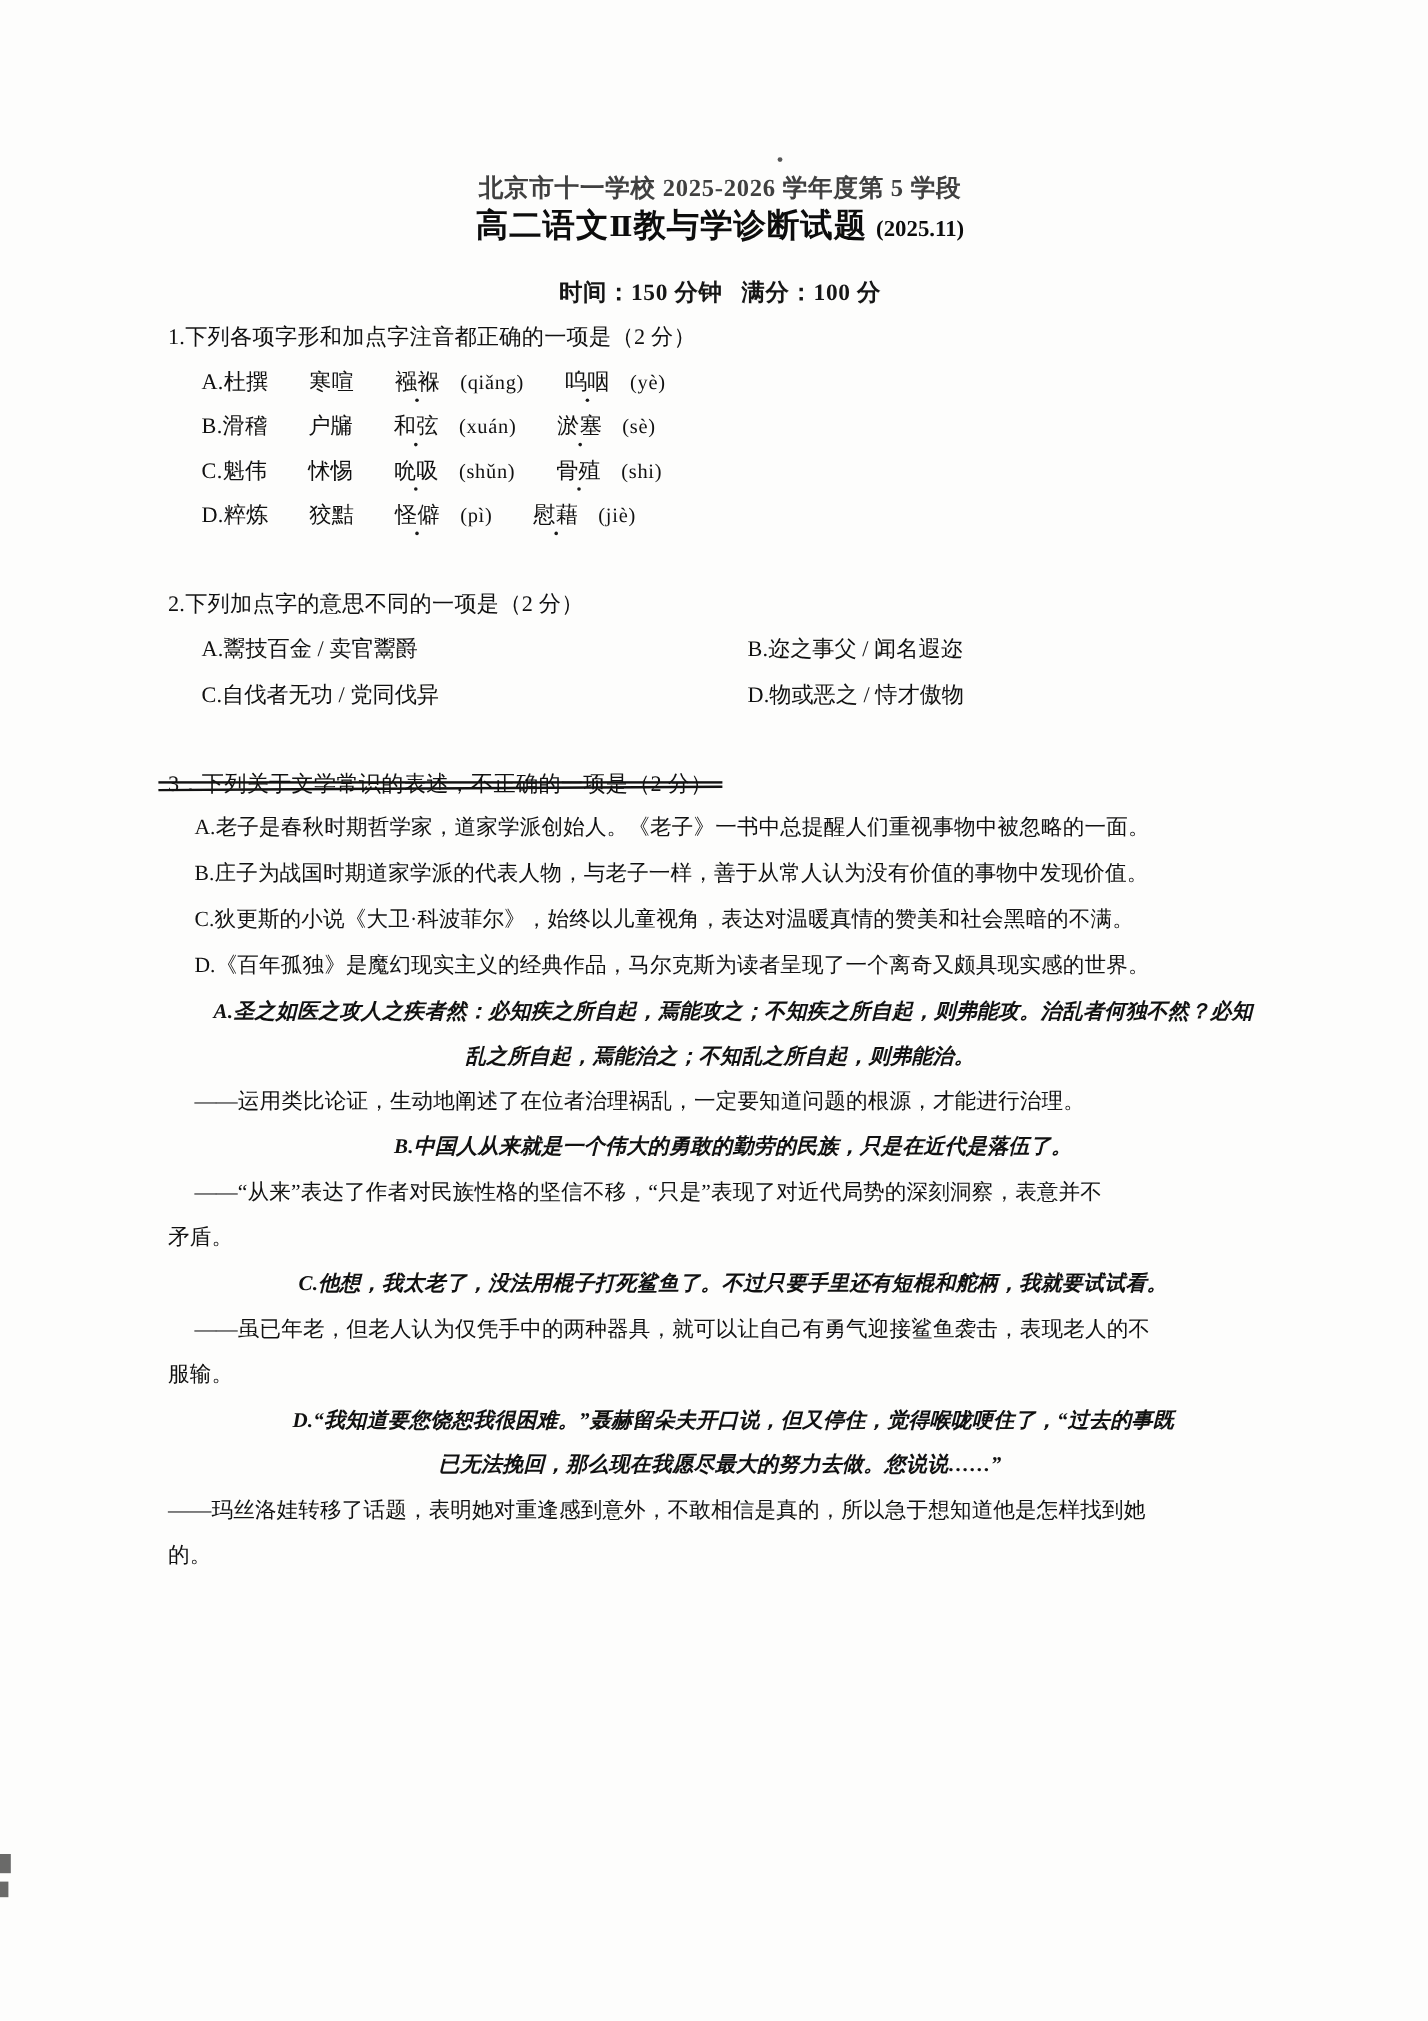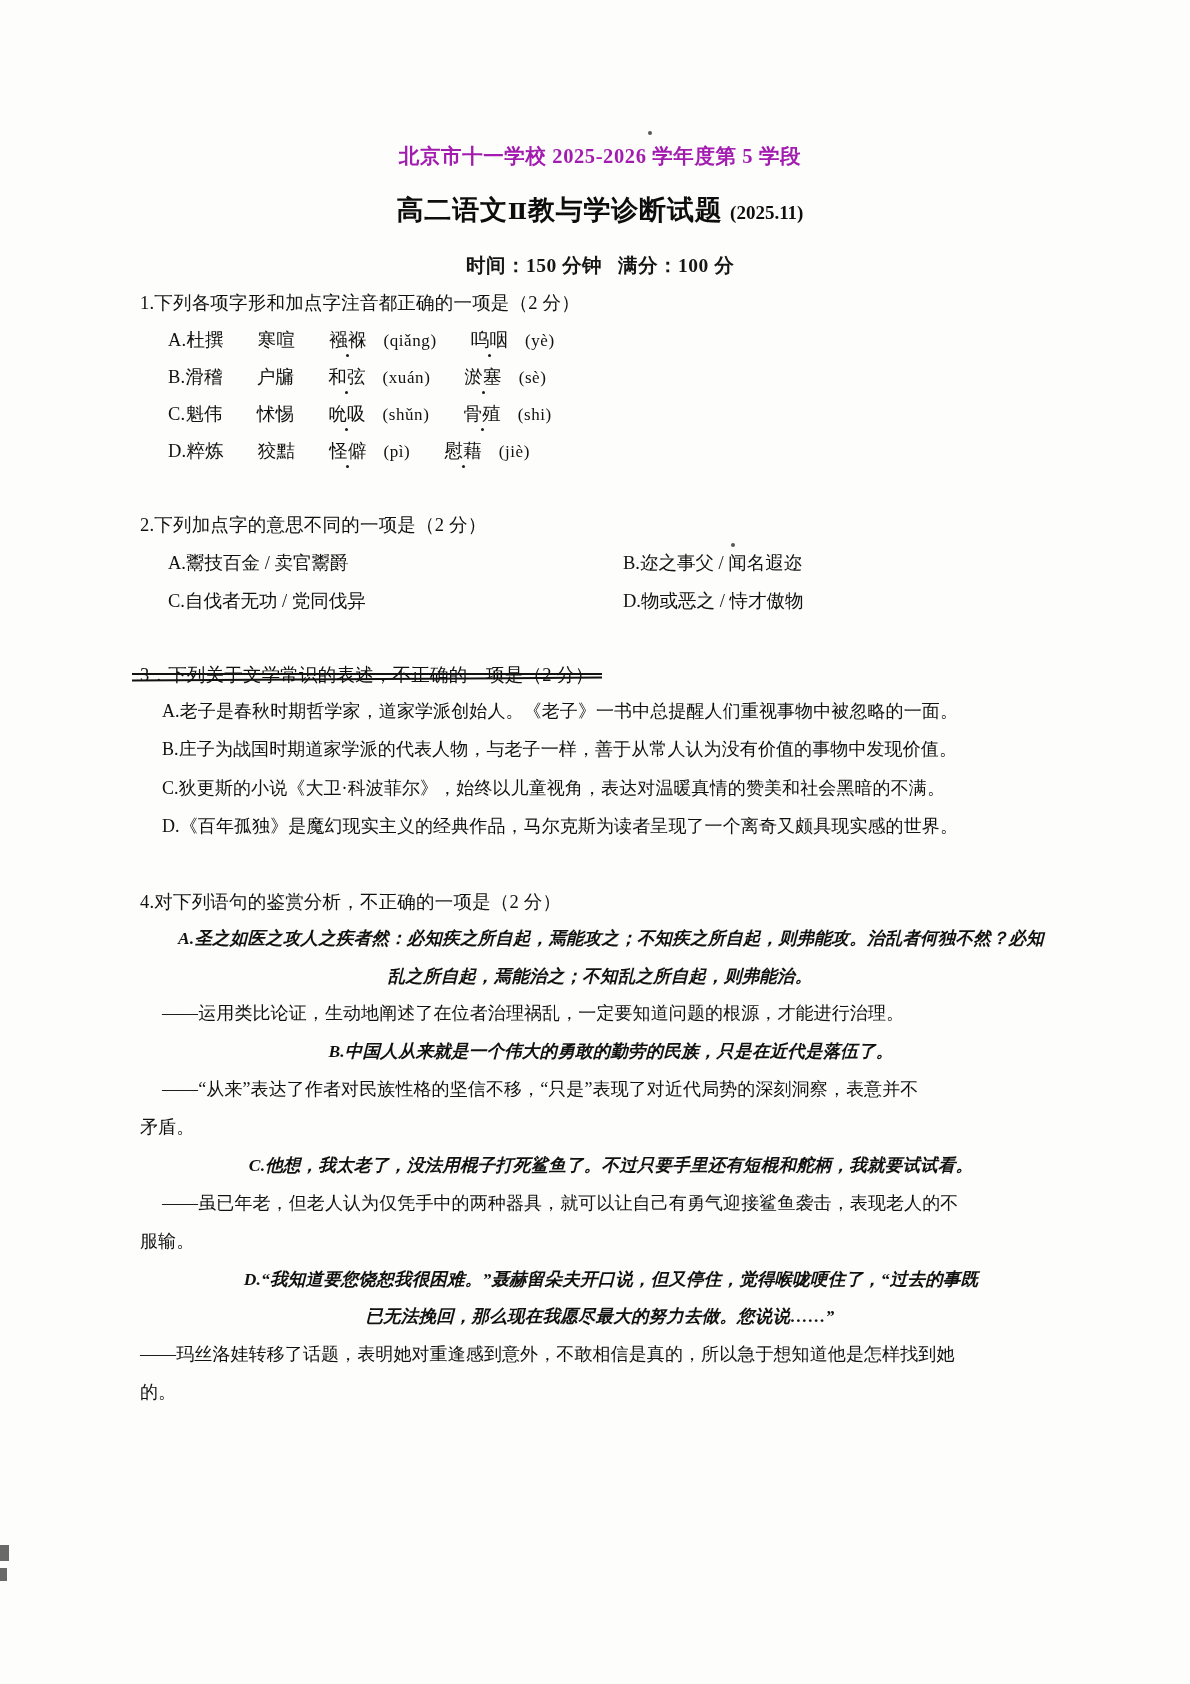--- a/index.html
+++ b/index.html
@@ -45,28 +45,27 @@
   
   .hdr {
     text-align: center;
   }
   .hdr-line1 {
     font-family: "Liberation Serif", "DejaVu Serif", serif;
     font-weight: bold;
     font-size: 20.5px;
     letter-spacing: .6px;
     margin-top: 142px;
-    color: #a21caf;
+    color: #404040;
   }
   .hdr-line2 {
     font-family: "Liberation Serif", "DejaVu Serif", serif;
     font-weight: bold;
     font-size: 27px;
     letter-spacing: .8px;
-    margin-top: 22px;
     color: #0d0d0d;
   }
   .hdr-line2 .date {
     font-size: 19px;
     letter-spacing: 0;
   }
   .hdr-line2 .numeral {
     font-size: 23px;
   }
   .hdr-line3 {
@@ -246,21 +245,20 @@
 
     <div class="q-stem spaced-lg">
       <span class="struck">3．下列关于文学常识的表述，不正确的一项是（2 分）</span>
     </div>
 
     <div class="para">A.老子是春秋时期哲学家，道家学派创始人。《老子》一书中总提醒人们重视事物中被忽略的一面。</div>
     <div class="para">B.庄子为战国时期道家学派的代表人物，与老子一样，善于从常人认为没有价值的事物中发现价值。</div>
     <div class="para">C.狄更斯的小说《大卫·科波菲尔》，始终以儿童视角，表达对温暖真情的赞美和社会黑暗的不满。</div>
     <div class="para">D.《百年孤独》是魔幻现实主义的经典作品，马尔克斯为读者呈现了一个离奇又颇具现实感的世界。</div>
 
-    <div class="q-stem spaced-lg">4.对下列语句的鉴赏分析，不正确的一项是（2 分）</div>
 
     <div class="para hand">A.圣之如医之攻人之疾者然：必知疾之所自起，焉能攻之；不知疾之所自起，则弗能攻。治乱者何独不然？必知</div>
     <div class="para hand flush">乱之所自起，焉能治之；不知乱之所自起，则弗能治。</div>
     <div class="para">——运用类比论证，生动地阐述了在位者治理祸乱，一定要知道问题的根源，才能进行治理。</div>
 
     <div class="para hand">B.中国人从来就是一个伟大的勇敢的勤劳的民族，只是在近代是落伍了。</div>
     <div class="para">——“从来”表达了作者对民族性格的坚信不移，“只是”表现了对近代局势的深刻洞察，表意并不</div>
     <div class="para flush">矛盾。</div>
 
     <div class="para hand">C.他想，我太老了，没法用棍子打死鲨鱼了。不过只要手里还有短棍和舵柄，我就要试试看。</div>

